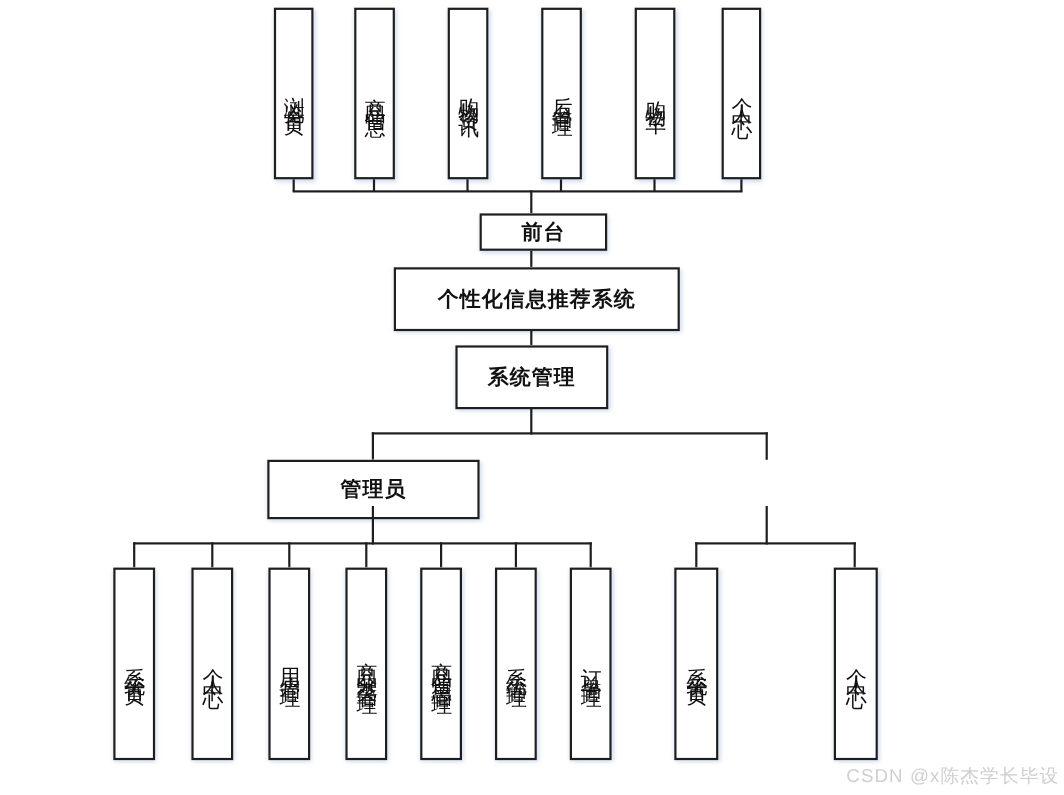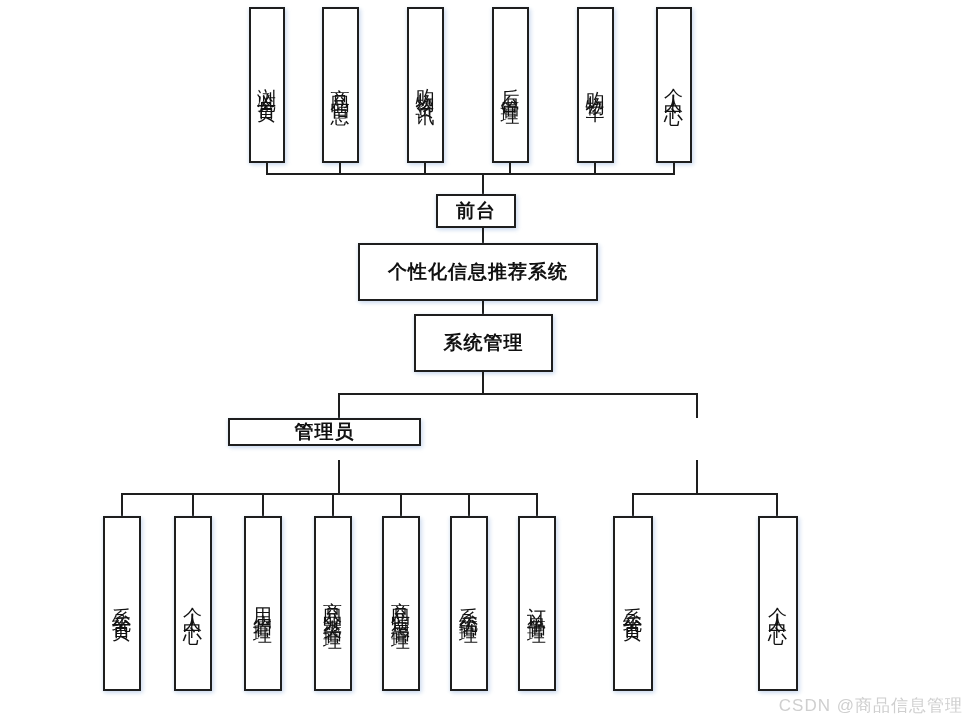--- a/index.html
+++ b/index.html
@@ -84,42 +84,42 @@
 
   <div class="line" style="left:266px; top:163px; width:2px; height:11px;"></div>
   <div class="line" style="left:339px; top:163px; width:2px; height:11px;"></div>
   <div class="line" style="left:424px; top:163px; width:2px; height:11px;"></div>
   <div class="line" style="left:509px; top:163px; width:2px; height:11px;"></div>
   <div class="line" style="left:594px; top:163px; width:2px; height:11px;"></div>
   <div class="line" style="left:673px; top:163px; width:2px; height:11px;"></div>
   <div class="line" style="left:266px; top:173px; width:409px; height:2px;"></div>
   <div class="line" style="left:482px; top:173px; width:2px; height:21px;"></div>
 
-  <div class="node hnode" style="left:436px; top:194px; width:80px; height:34px;">
+  <div class="node hnode" style="left:436px; top:194px; width:116px; height:34px;">
     <span>前台</span>
   </div>
 
   <div class="line" style="left:482px; top:228px; width:2px; height:15px;"></div>
 
-  <div class="node hnode" style="left:358px; top:243px; width:240px; height:58px;text-align:right;">
+  <div class="node hnode" style="left:358px; top:243px; width:260px; height:58px;text-align:right;">
     <span>个性化信息推荐系统</span>
   </div>
 
   <div class="line" style="left:482px; top:300px; width:2px; height:14px;"></div>
 
   <div class="node hnode" style="left:414px; top:314px; width:139px; height:58px;">
     <span>系统管理</span>
   </div>
 
   <div class="line" style="left:482px; top:371px; width:2px; height:24px;"></div>
   <div class="line" style="left:338px; top:393px; width:360px; height:2px;"></div>
   <div class="line" style="left:338px; top:393px; width:2px; height:25px;"></div>
   <div class="line" style="left:696px; top:393px; width:2px; height:25px;"></div>
 
-  <div class="node hnode" style="left:228px; top:418px; width:193px; height:28px;justify-content:center;">
+  <div class="node hnode" style="left:243px; top:418px; width:193px; height:54px;justify-content:center;">
     <span>管理员</span>
   </div>
 
   <div class="line" style="left:338px; top:460px; width:2px; height:35px;"></div>
   <div class="line" style="left:121px; top:493px; width:417px; height:2px;"></div>
   <div class="line" style="left:121px; top:493px; width:2px; height:23px;"></div>
   <div class="line" style="left:192px; top:493px; width:2px; height:23px;"></div>
   <div class="line" style="left:262px; top:493px; width:2px; height:23px;"></div>
   <div class="line" style="left:332px; top:493px; width:2px; height:23px;"></div>
   <div class="line" style="left:400px; top:493px; width:2px; height:23px;"></div>
@@ -153,15 +153,15 @@
     <span>订单管理</span>
   </div>
 
   <div class="node vnode" style="left:613px; top:516px; width:40px; height:175px;">
     <span>系统首页</span>
   </div>
   <div class="node vnode" style="left:758px; top:516px; width:40px; height:175px;">
     <span>个人中心</span>
   </div>
 
-  <div class="watermark">CSDN @商品信息管理</div>
+  <div class="watermark">CSDN @x陈杰学长毕设</div>
 
 </div>
 
 </body></html>

